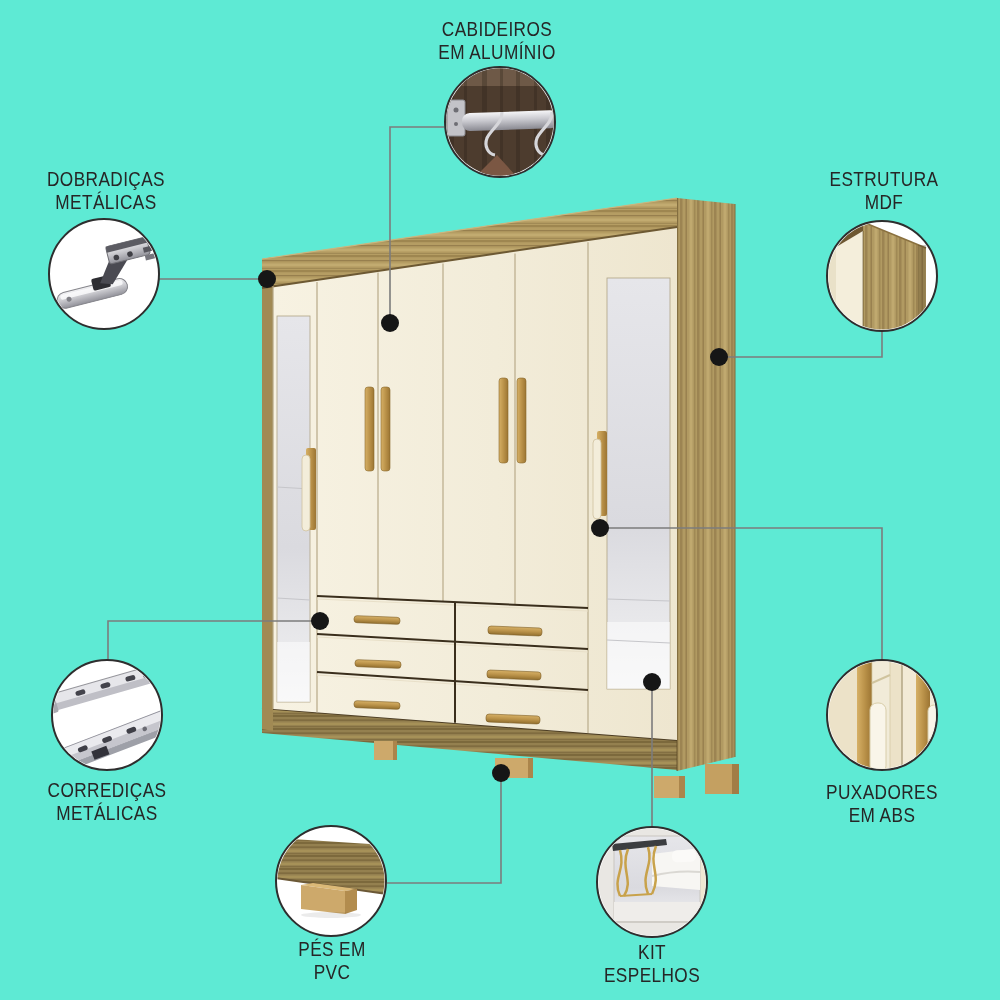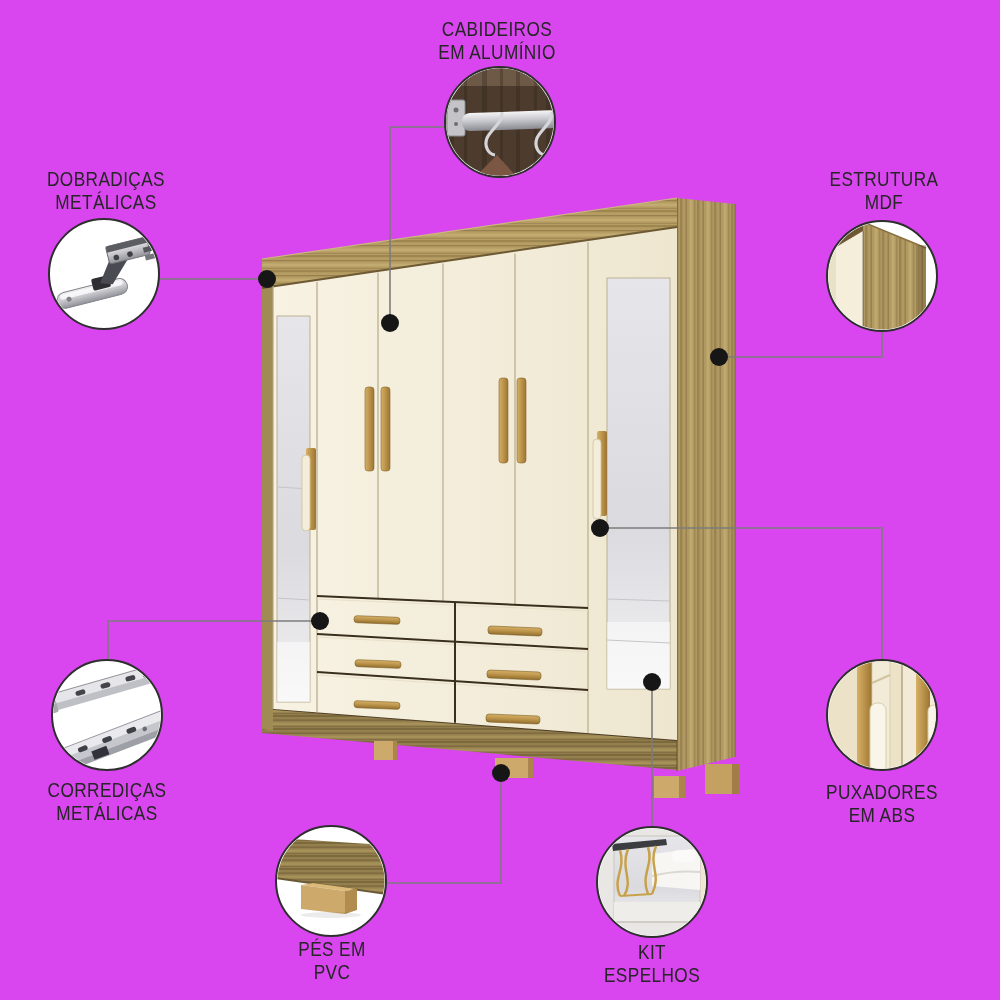--- a/index.html
+++ b/index.html
@@ -1,16 +1,16 @@
 <!DOCTYPE html>
 <html><head>
 <meta charset="utf-8">
 <style>
   html,body{margin:0;padding:0;background:#ffffff;}
-  #stage{position:relative;width:1000px;height:1000px;background:#d946ef;overflow:hidden;
+  #stage{position:relative;width:1000px;height:1000px;background:#5eead4;overflow:hidden;
          font-family:"Liberation Sans","DejaVu Sans",sans-serif;}
   #scene{position:absolute;left:0;top:0;}
   .callout-label{position:absolute;text-align:center;color:#262626;font-size:21px;line-height:22.5px;
     font-weight:400;letter-spacing:0.5px;white-space:nowrap;
     transform:translateX(-50%) scaleX(0.82);transform-origin:center top;}
   .callout-label span{display:block;}
 </style>
 </head>
 <body>
 

